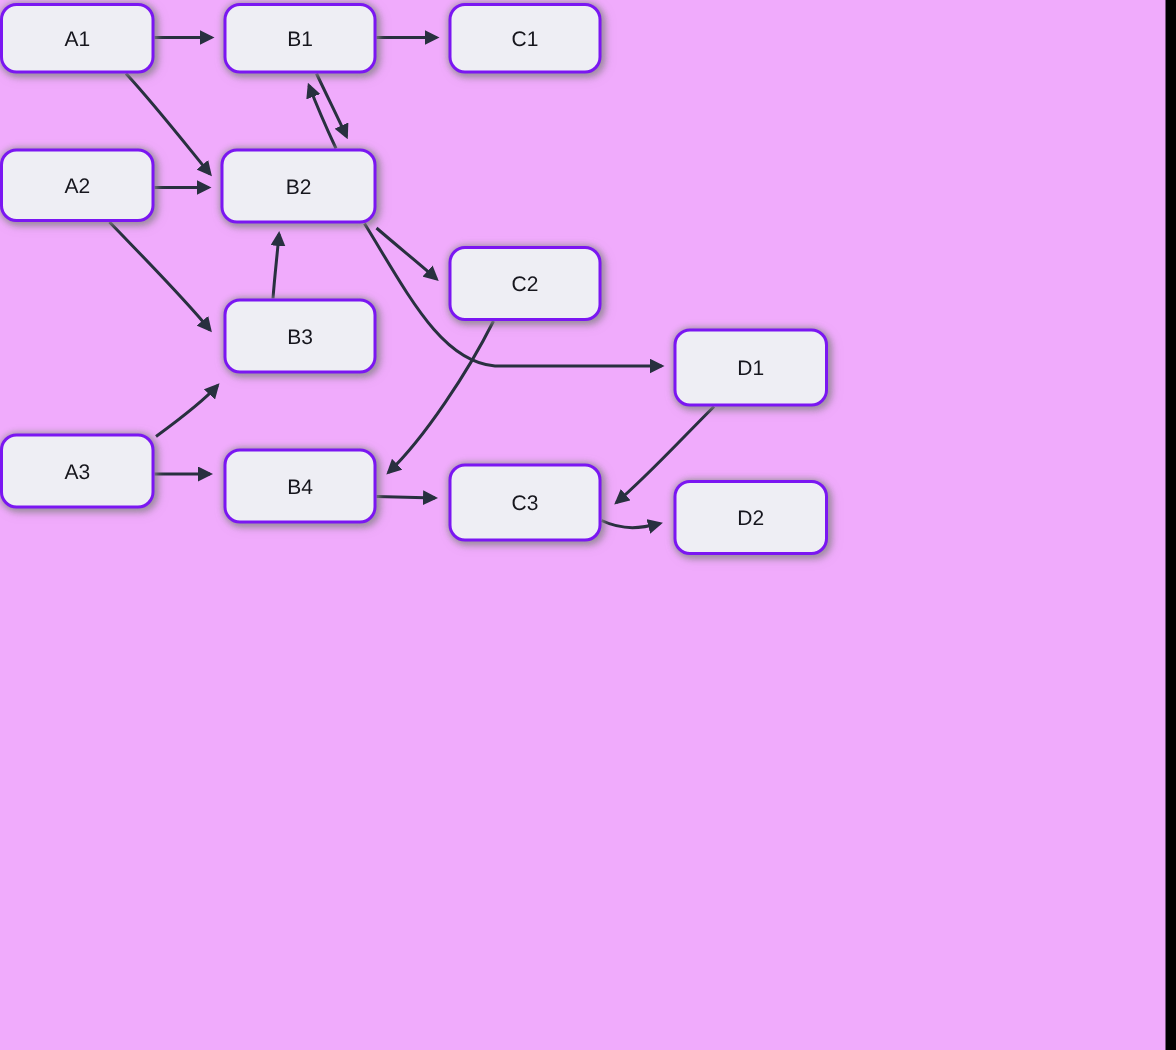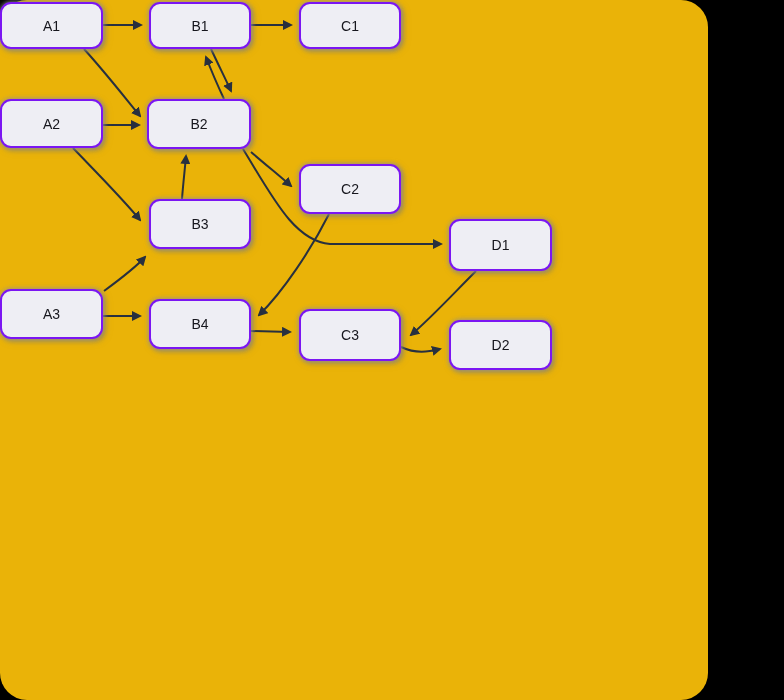--- a/index.html
+++ b/index.html
@@ -6,24 +6,23 @@
     margin: 0;
     padding: 0;
     background: #000000;
     width: 784px;
     height: 700px;
     overflow: hidden;
     font-family: "Liberation Sans", "DejaVu Sans", sans-serif;
   }
   #stage {
     position: relative;
-    width: 708px;
+    width: 777px;
     height: 700px;
-    background: #eab308;
-    border-radius: 27px;
+    background: #f0abfc;
   }
   svg text {
     font-family: "Liberation Sans", "DejaVu Sans", sans-serif;
     font-size: 14px;
     text-anchor: middle;
   }
   .node-rect {
     filter: drop-shadow(0px 0px 2.5px rgba(150,150,150,0.95))
             drop-shadow(2px 2px 2px rgba(110,110,110,0.55));
   }

